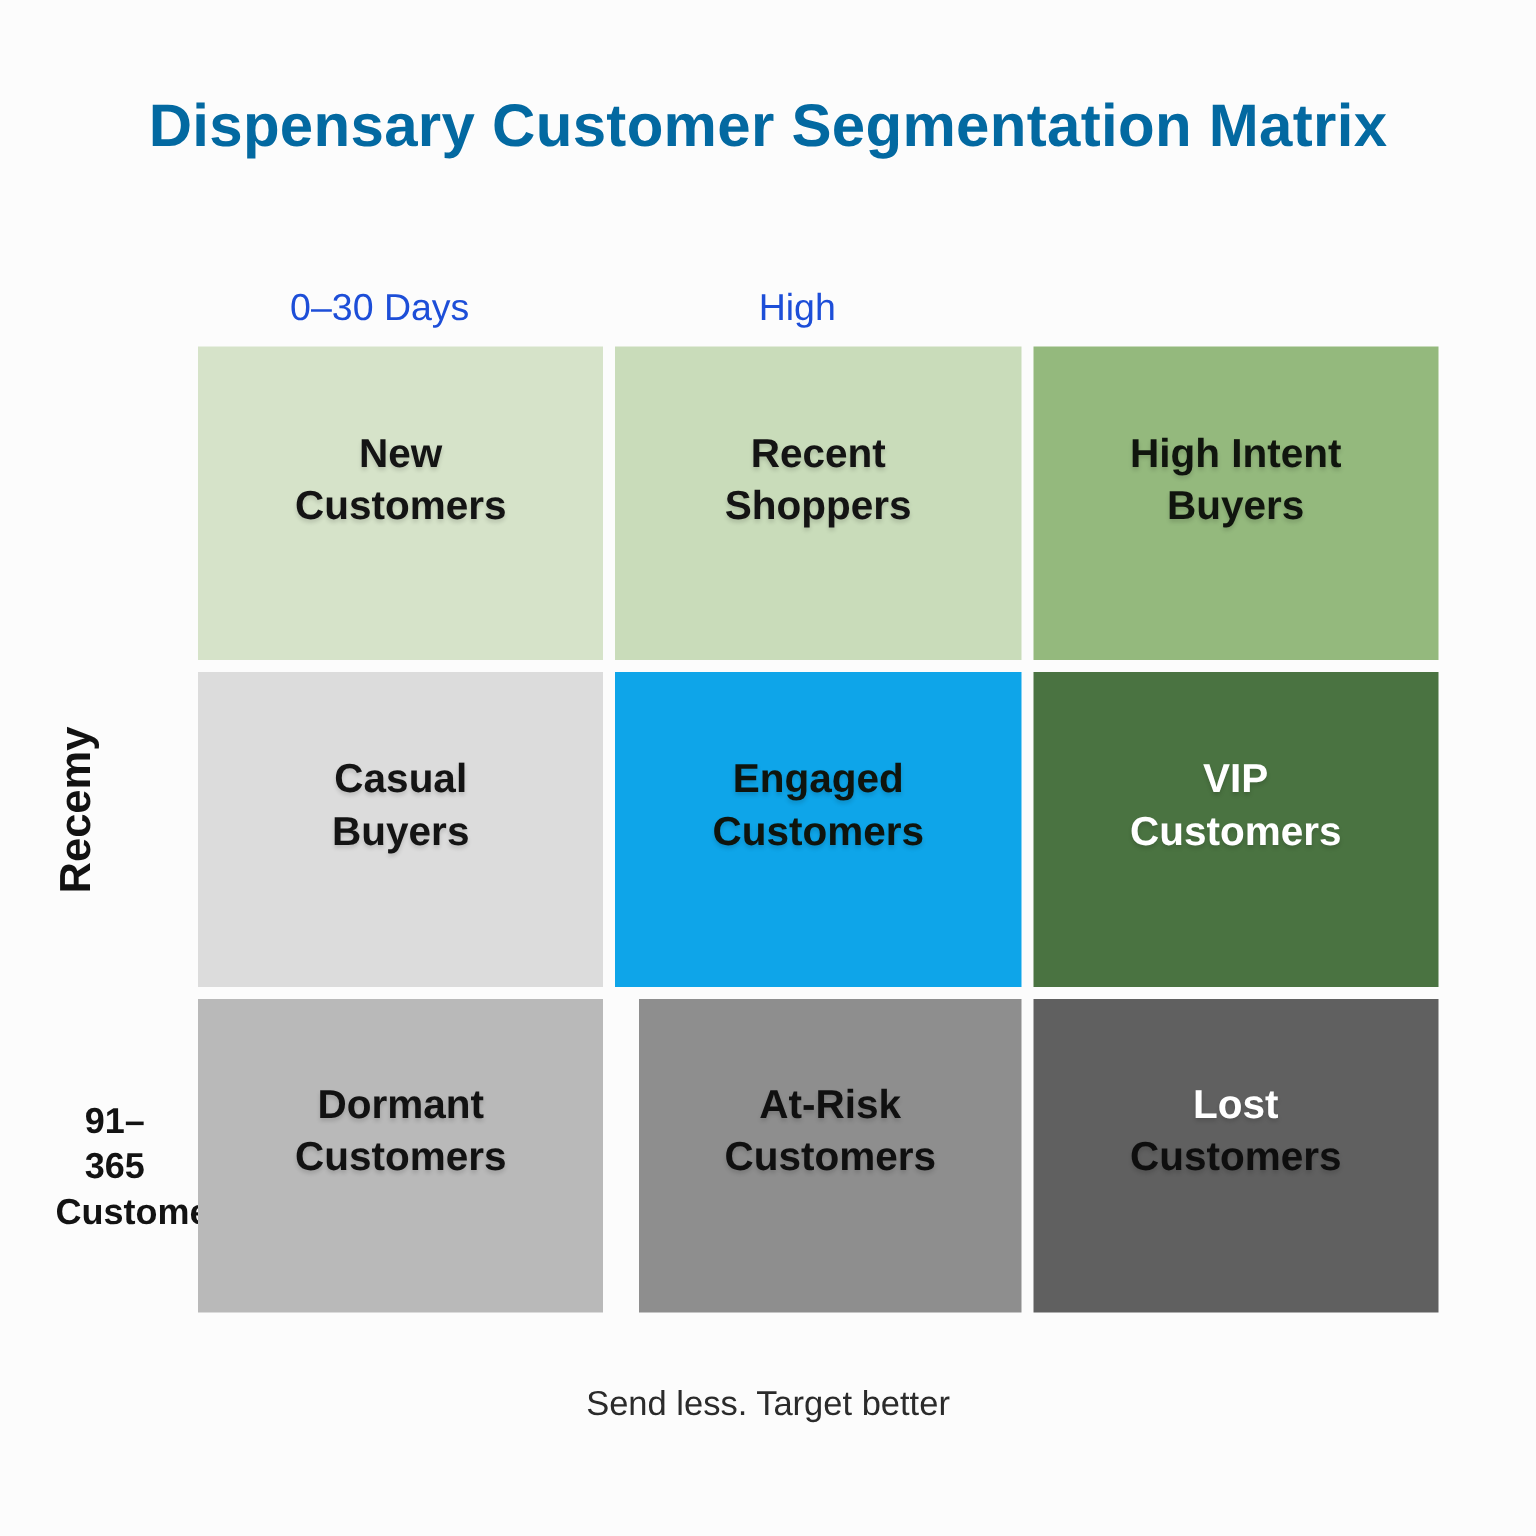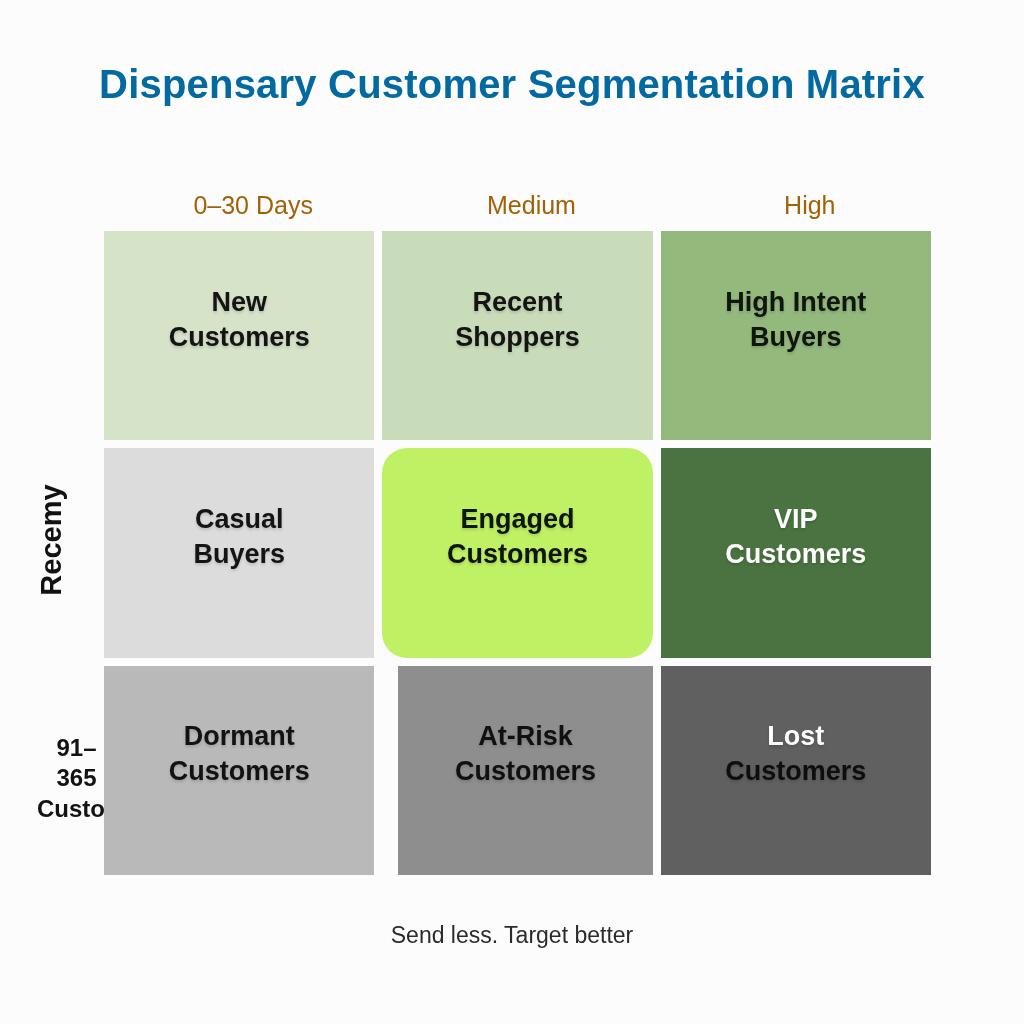--- a/index.html
+++ b/index.html
@@ -37,26 +37,26 @@
     top: 191px;
     left: 118px; width: 827px;
     display: grid;
     grid-template-columns: repeat(3, 1fr);
     gap: 8px;
   }
   .col-labels .col-label {
     text-align: center;
     font-size: 25px;
     font-weight: 500;
-    color: #a16207;
+    color: #1d4ed8;
   }
 
   .matrix {
     position: absolute;
-    left: 104px; top: 231px;
+    left: 132px; top: 231px;
     width: 827px; height: 644px;
     display: grid;
     grid-template-columns: repeat(3, 1fr);
     grid-template-rows: repeat(3, 1fr);
     gap: 8px;
   }
   .cell {
     display: flex;
     align-items: center;
     justify-content: center;
@@ -105,21 +105,20 @@
 </head>
 <body style="background: rgb(252, 252, 252);">
 
 <div class="page">
 
   <div class="title">Dispensary Customer Segmentation Matrix</div>
 
 
   <div class="col-labels">
     <div class="col-label">0–30 Days</div>
-    <div class="col-label">Medium</div>
     <div class="col-label">High</div>
   </div>
 
   <div class="row-axis-label">Recemy</div>
 
   <div class="row3-label">
     <span>91–365</span><br>
     <span>Customers</span>
   </div>
 
@@ -146,21 +145,21 @@
       </div>
     </div>
 
     <div class="cell" style="background-color: rgb(220, 220, 220);">
       <div class="cell-label">
         <span style="color: rgb(20, 20, 20);">Casual</span><br>
         <span style="color: rgb(20, 20, 20);">Buyers</span>
       </div>
     </div>
 
-    <div class="cell" style="background-color: #bef264; border-radius: 25px;">
+    <div class="cell" style="background-color: #0ea5e9;">
       <div class="cell-label">
         <span style="color: rgb(15, 20, 13);">Engaged</span><br>
         <span style="color: rgb(15, 20, 13);">Customers</span>
       </div>
     </div>
 
     <div class="cell" style="background-color: rgb(74, 115, 65);">
       <div class="cell-label">
         <span style="color: rgb(255, 255, 255);">VIP</span><br>
         <span style="color: rgb(255, 255, 255);">Customers</span>

